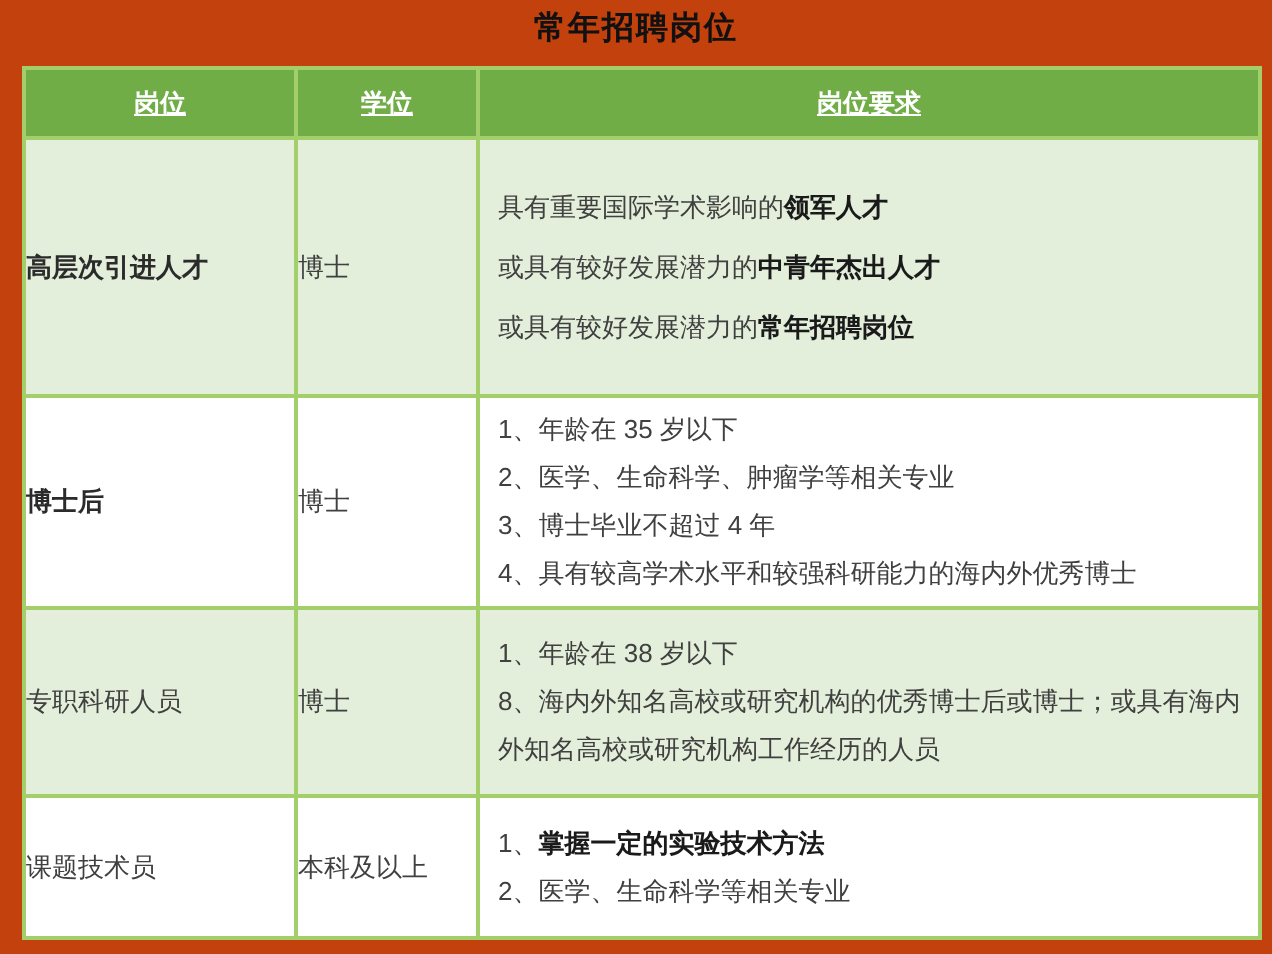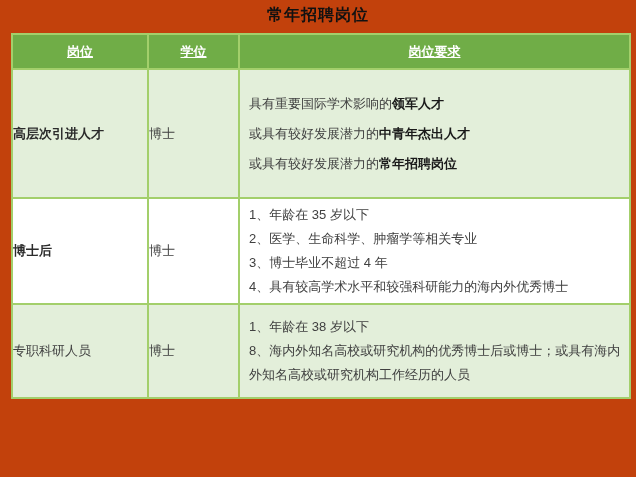--- a/index.html
+++ b/index.html
@@ -80,15 +80,23 @@
           </td>
         </tr>
         <tr>
           <td class="pos">专职科研人员</td>
           <td class="deg">博士</td>
           <td class="req-cell">
             <div class="req-line"><span>1、年龄在 38 岁以下</span></div>
             <div class="req-line"><span>8、海内外知名高校或研究机构的优秀博士后或博士；或具有海内外知名高校或研究机构工作经历的人员</span></div>
           </td>
         </tr>
+        <tr>
+          <td class="pos">课题技术员</td>
+          <td class="deg">本科及以上</td>
+          <td class="req-cell">
+            <div class="req-line"><span>1、</span><b>掌握一定的实验技术方法</b></div>
+            <div class="req-line"><span>2、医学、生命科学等相关专业</span></div>
+          </td>
+        </tr>
       </tbody>
   </table>
 </div>
 
 </body></html>

